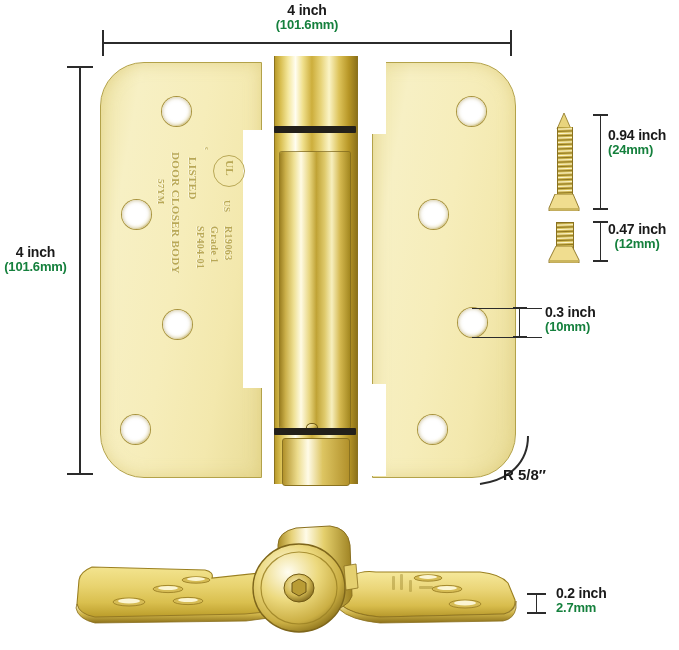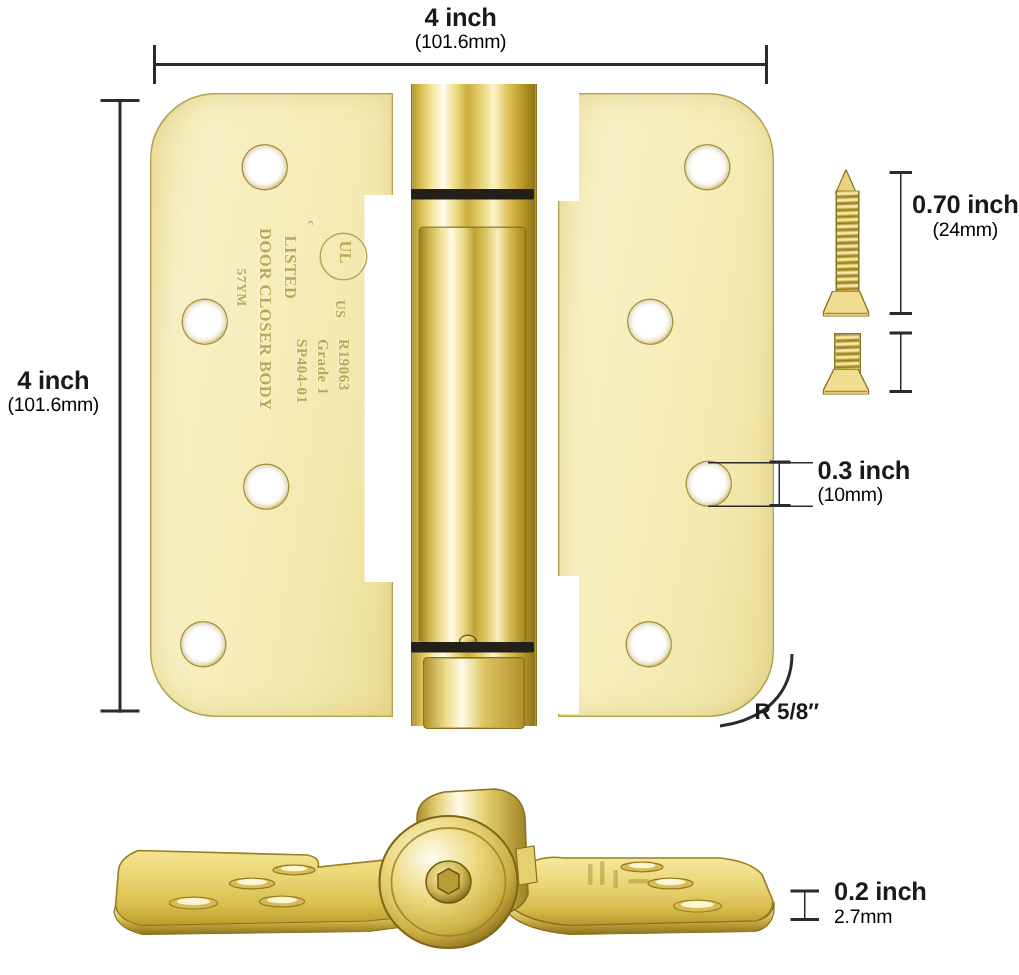--- a/index.html
+++ b/index.html
@@ -7,26 +7,26 @@
   body{
     width:679px;height:650px;position:relative;overflow:hidden;
     font-family:"Liberation Sans","DejaVu Sans",sans-serif;
     color:#1a1a1a;
   }
   .stage{position:absolute;left:0;top:0;width:679px;height:650px;}
   .abs{position:absolute;}
 
   
   .dim-main{
-    font-size:17px;font-weight:bold;letter-spacing:-0.2px;
+    font-size:14px;font-weight:bold;letter-spacing:-0.2px;
     white-space:nowrap;line-height:1.05;
   }
   .dim-sub{
-    font-size:13px;font-weight:normal;letter-spacing:-0.2px;
-    white-space:nowrap;line-height:1.1;color:#000000;
+    font-size:13px;font-weight:bold;letter-spacing:-0.2px;
+    white-space:nowrap;line-height:1.1;color:#15803d;
   }
   .dim-block{text-align:center;}
   .dim-block-l{text-align:left;}
 
   
   .rule-h{position:absolute;height:2px;background:#2b2b2b;}
   .rule-v{position:absolute;width:2px;background:#2b2b2b;}
   .cap-v{position:absolute;width:2px;background:#2b2b2b;}
   .cap-h{position:absolute;height:2px;background:#2b2b2b;}
   .rule-thin-h{position:absolute;height:1px;background:#2b2b2b;}
@@ -238,34 +238,38 @@
 
     <svg class="screw-head" style="left:548px;top:194px;width:32px;height:17px;background:none;" viewBox="0 0 32 17">
       <polygon points="7,0 25,0 31,14 31,17 1,17 1,14" fill="#f0dd8f" stroke="#8a7220" stroke-width="0.9"></polygon>
       <line x1="2" y1="15" x2="30" y2="15" stroke="#a78f2c" stroke-width="1"></line>
     </svg>
   </div>
   <div class="rule-thin-v" style="left:600px;top:115px;height:95px;"></div>
   <div class="cap-h" style="left:593px;top:114px;width:15px;height:2px;"></div>
   <div class="cap-h" style="left:593px;top:208px;width:15px;height:2px;"></div>
   <div class="abs dim-block-l" style="left:608px;top:128px;">
-    <div class="dim-main">0.70 inch</div>
-    <div class="dim-sub" style="text-align:center;">(24mm)</div>
+    <div class="dim-main">0.94 inch</div>
+    <div class="dim-sub" style="">(24mm)</div>
   </div>
 
   <div>
     <div class="screw-shaft" style="left:556px;top:222px;width:16px;height:28px;border-top:1px solid #8a7220;"></div>
     <svg class="screw-head" style="left:548px;top:246px;width:32px;height:17px;background:none;" viewBox="0 0 32 17">
       <polygon points="8,0 24,0 31,14 31,17 1,17 1,14" fill="#f0dd8f" stroke="#8a7220" stroke-width="0.9"></polygon>
       <line x1="2" y1="15" x2="30" y2="15" stroke="#a78f2c" stroke-width="1"></line>
     </svg>
   </div>
   <div class="rule-thin-v" style="left:600px;top:222px;height:40px;"></div>
   <div class="cap-h" style="left:593px;top:221px;width:15px;height:2px;"></div>
   <div class="cap-h" style="left:593px;top:260px;width:15px;height:2px;"></div>
+  <div class="abs dim-block-l" style="left:608px;top:222px;">
+    <div class="dim-main">0.47 inch</div>
+    <div class="dim-sub" style="text-align:center;">(12mm)</div>
+  </div>
 
   <svg class="bv" viewBox="0 0 679 650">
     <defs>
       <linearGradient id="gLeaf" x1="0" y1="0" x2="0" y2="1">
         <stop offset="0%" stop-color="#f3e48f"></stop>
         <stop offset="38%" stop-color="#e8d36f"></stop>
         <stop offset="70%" stop-color="#d9bf4e"></stop>
         <stop offset="100%" stop-color="#b99a27"></stop>
       </linearGradient>
       <linearGradient id="gLeafR" x1="0" y1="0" x2="0" y2="1">

